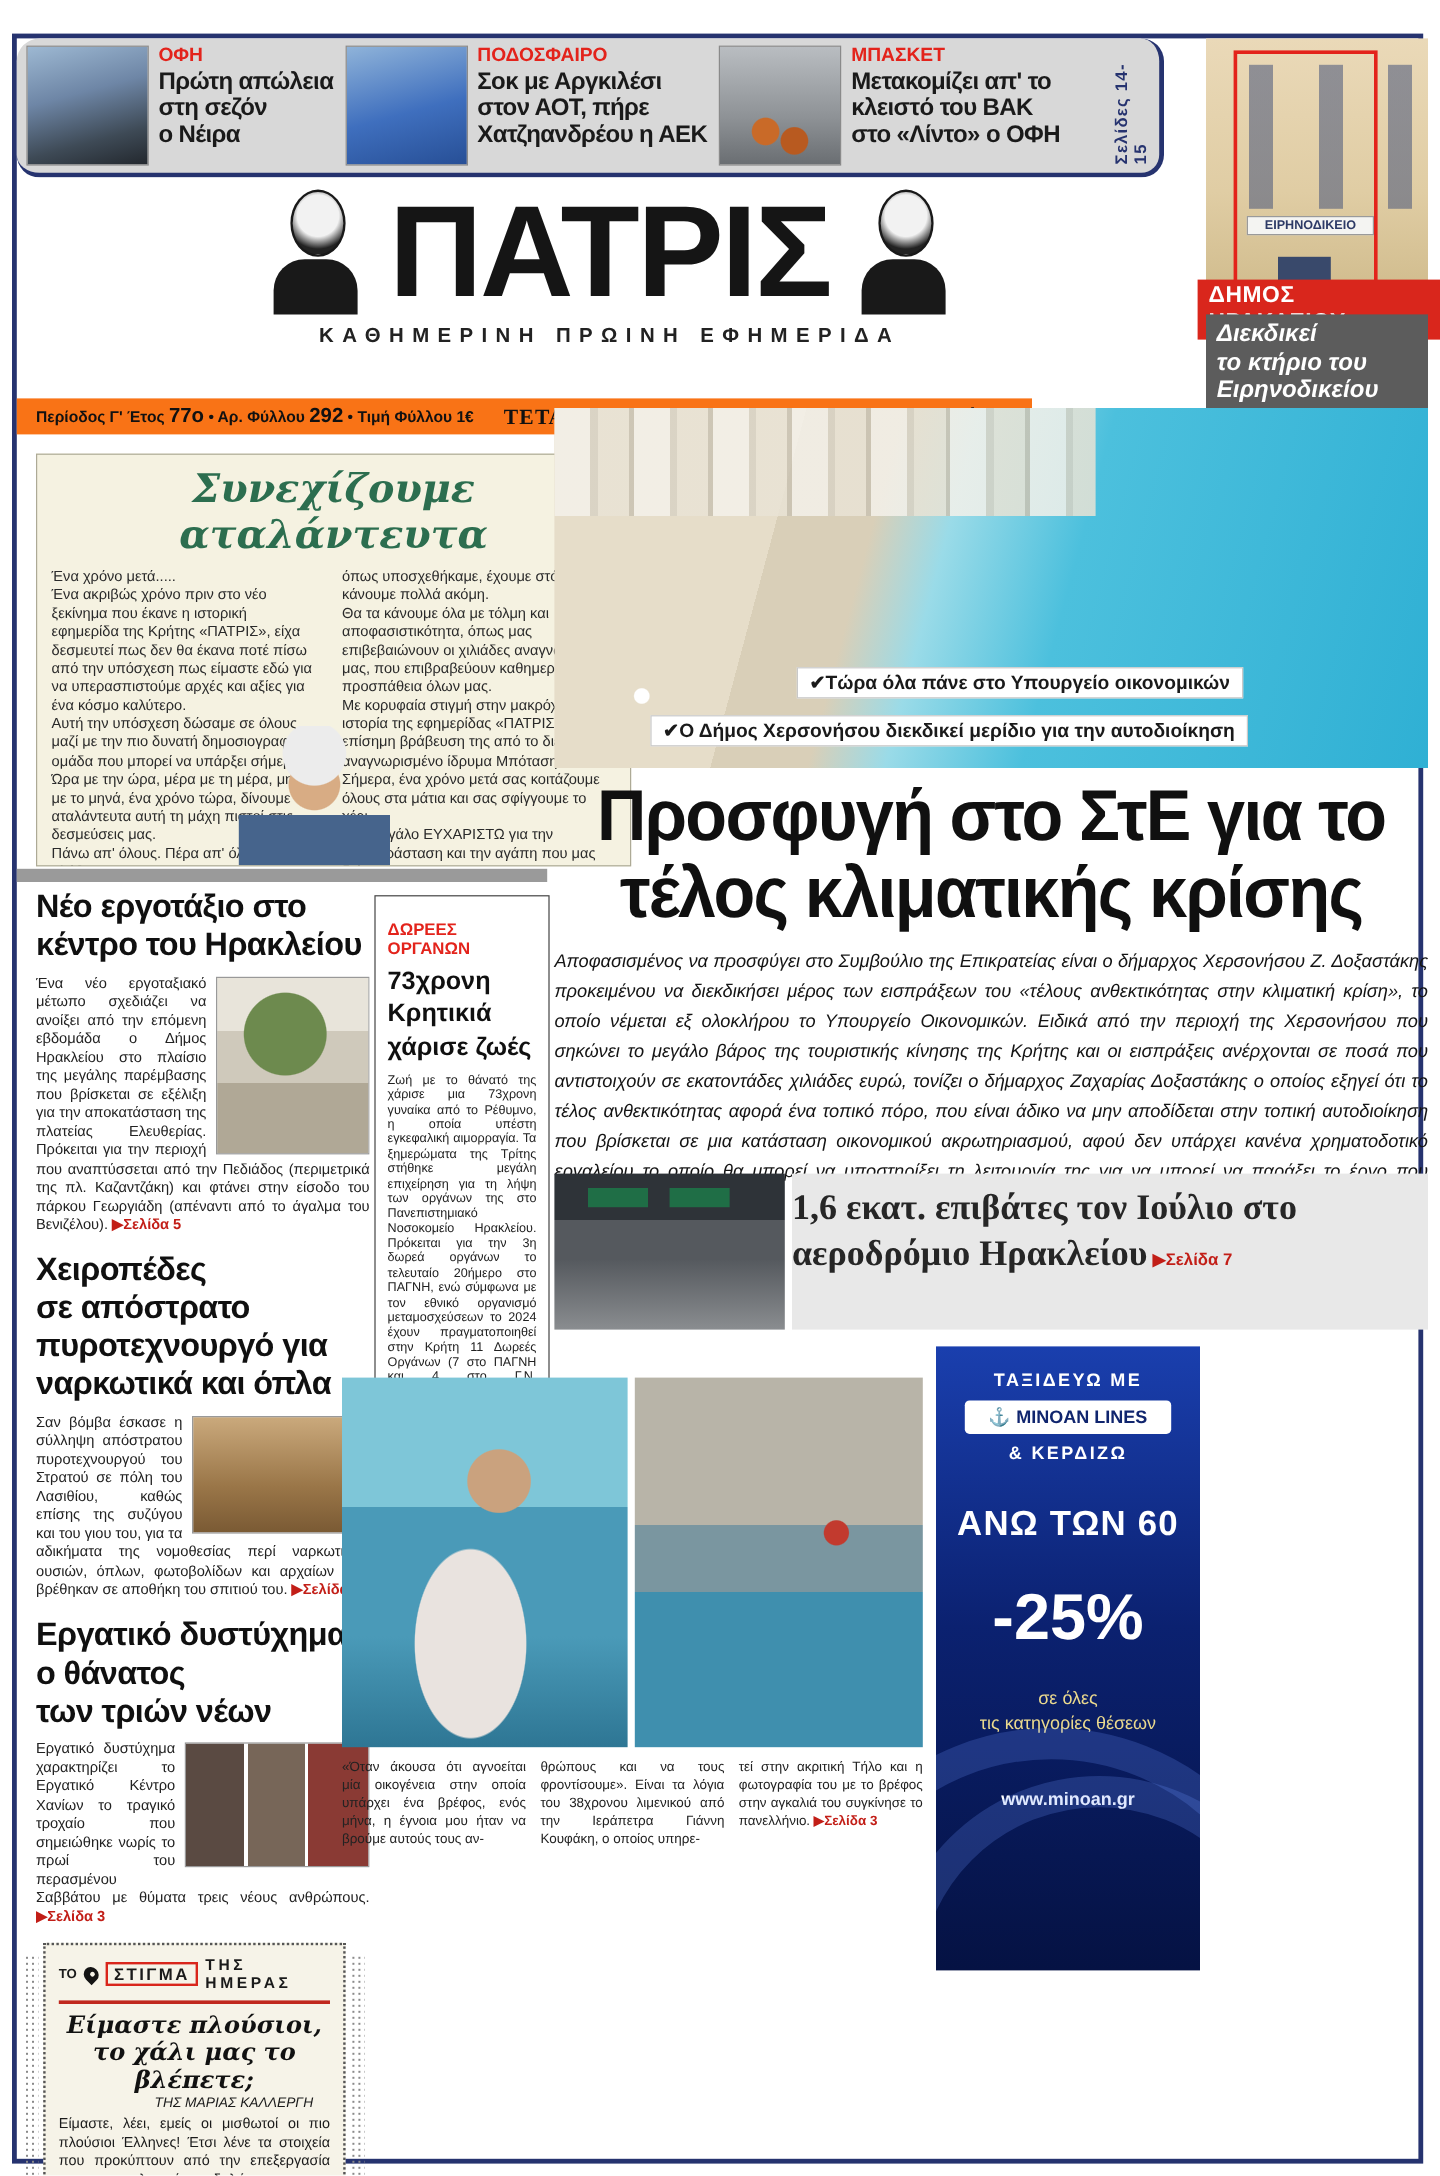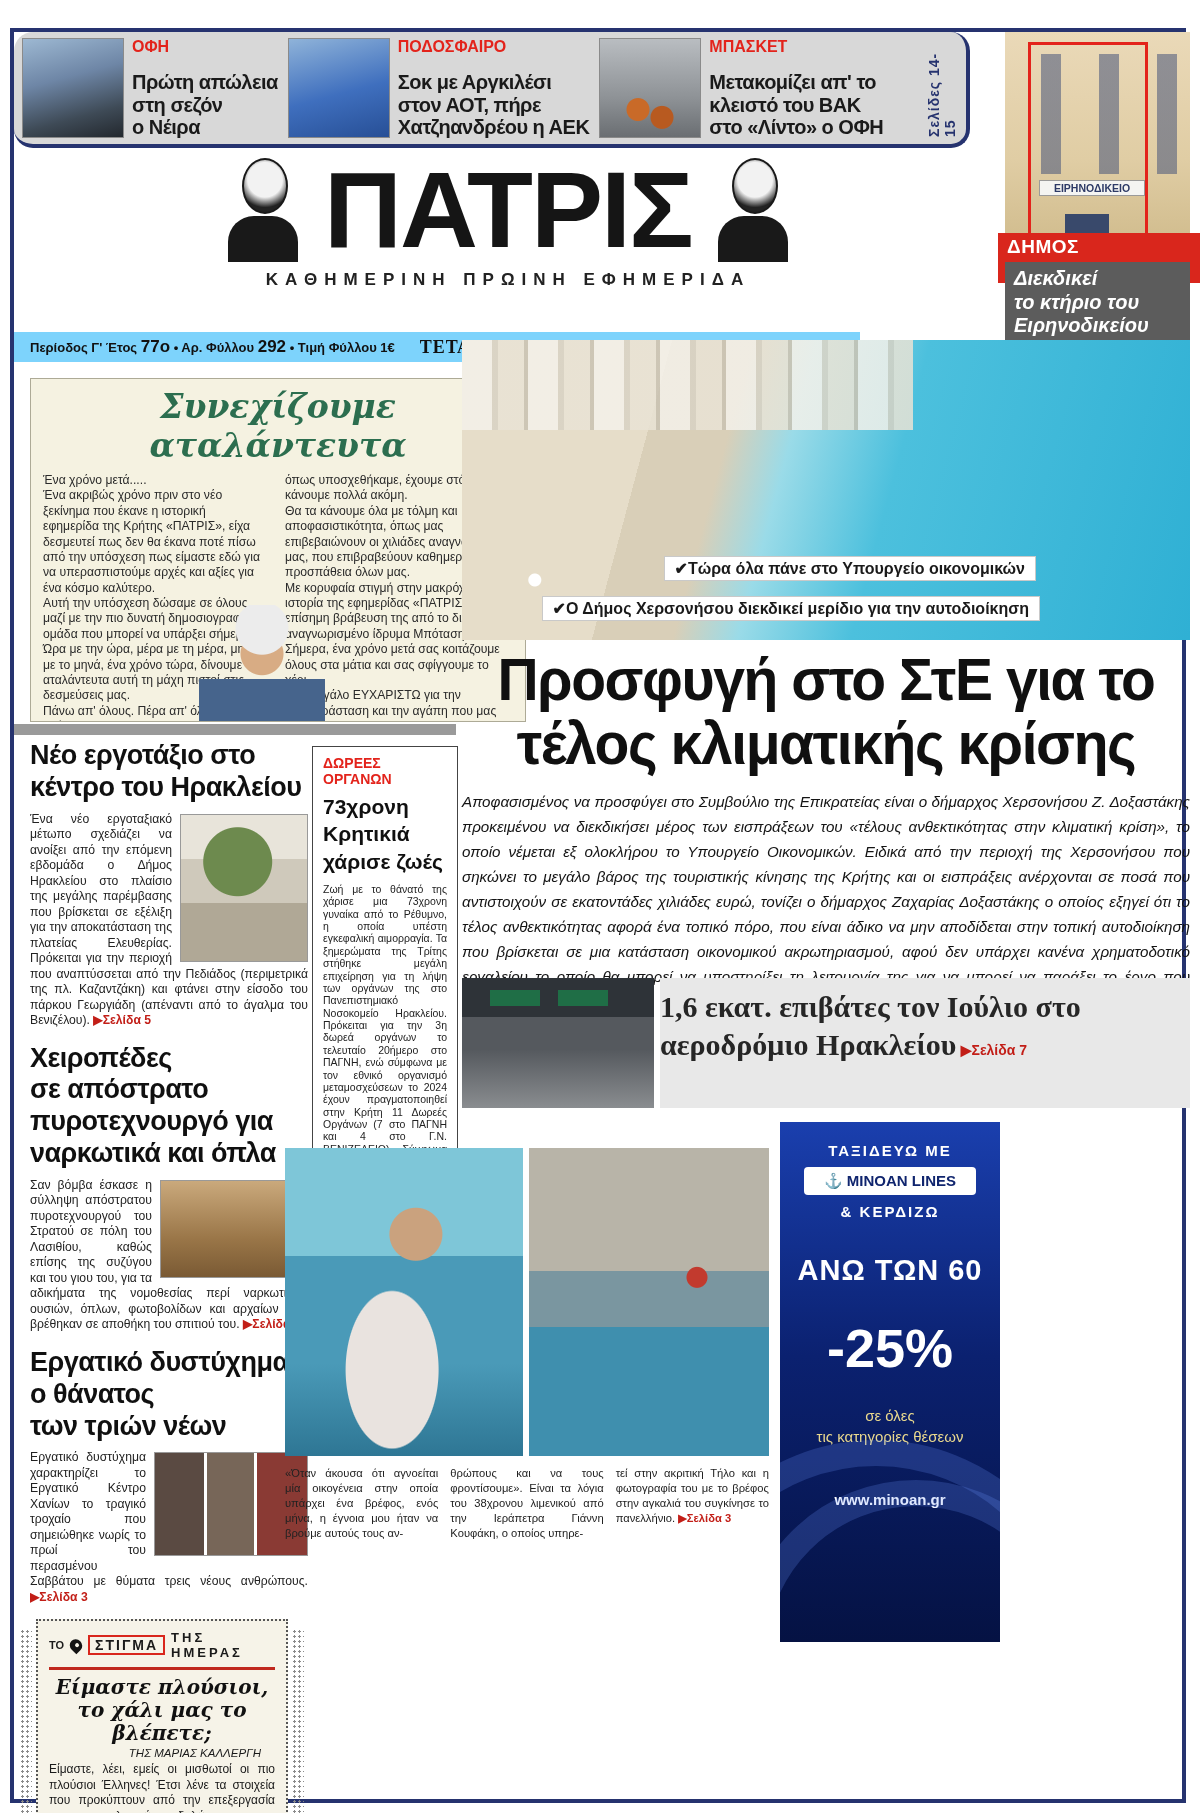--- a/index.html
+++ b/index.html
@@ -10,21 +10,21 @@
   .pref{color:#c21e17;font-weight:bold;font-style:normal;}
   
   .page-frame{left:10px;top:28px;width:1176px;height:1775px;border:4px solid #26336f;box-sizing:border-box;}
   
   .top-strip{left:14px;top:32px;width:956px;height:116px;background:#d8d8d8;
     border-right:4px solid #26336f;border-bottom:4px solid #26336f;box-sizing:border-box;
     display:flex;align-items:center;gap:10px;padding:7px 8px;border-radius:19px;}
   .teaser{display:flex;gap:8px;align-items:flex-start;}
   .tz-photo{width:100px;height:98px;border:1px solid #8a8a8a;flex:0 0 auto;}
   .tz-kicker{color:#e3231b;font-weight:bold;font-size:16px;line-height:1.1;}
-  .tz-title{font-weight:bold;font-size:20px;line-height:1.12;letter-spacing:-0.5px;margin-top:16px;}
+  .tz-title{font-weight:bold;font-size:20px;line-height:1.12;letter-spacing:-0.5px;margin-top:1px;}
   .ph-football{background:linear-gradient(165deg,#9db8d2 0%,#6e86a6 40%,#3e4a56 75%,#23282e 100%);}
   .ph-soccer2{background:linear-gradient(165deg,#8fb3d9 0%,#3f6fbe 55%,#274f96 100%);}
   .ph-basket{background:radial-gradient(circle at 38% 72%,#c96a28 0 11px,transparent 12px),
              radial-gradient(circle at 62% 80%,#b85a20 0 11px,transparent 12px),
              linear-gradient(180deg,#b9bdc1 0%,#8e9296 60%,#6a6e72 100%);}
   .pages-vert{margin-left:auto;writing-mode:vertical-rl;transform:rotate(180deg);
     color:#26336f;font-weight:bold;font-size:14px;letter-spacing:1px;}
   
   .bld-photo{left:1005px;top:32px;width:185px;height:232px;
     background:linear-gradient(180deg,#ead9b8 0%,#e0cda4 55%,#cdb888 100%);overflow:hidden;}
@@ -42,21 +42,21 @@
   
   .masthead{left:14px;top:156px;width:988px;display:flex;flex-direction:column;align-items:center;}
   .mast-row{display:flex;align-items:center;gap:26px;}
   .portrait{width:70px;height:104px;position:relative;}
   .portrait .head{position:absolute;left:14px;top:0;width:42px;height:52px;border-radius:50%;
     background:radial-gradient(circle at 50% 38%,#f2f2f2 0 45%,#222 72%);border:2px solid #191919;}
   .portrait .bust{position:absolute;left:0;bottom:0;width:70px;height:46px;border-radius:26px 26px 0 0;background:#191919;}
   .mast-title{font-size:108px;font-weight:900;letter-spacing:-2px;line-height:1;color:#151515;}
   .mast-sub{margin-top:6px;font-weight:bold;font-size:17px;letter-spacing:7px;color:#222;}
   
-  .date-bar{left:14px;top:332px;width:846px;height:30px;background:#7dd3fc;display:flex;align-items:center;
+  .date-bar{left:14px;top:332px;width:846px;height:30px;background:#f97316;display:flex;align-items:center;
     justify-content:space-between;padding:0 16px;box-sizing:border-box;font-size:13px;font-weight:bold;color:#111;gap:16px;}
   .db-left b{font-size:17px;}
   .db-center{font-family:"Liberation Serif",serif;font-size:18px;letter-spacing:1px;}
   .db-right{font-size:17px;}
   
   .editorial{left:30px;top:378px;width:496px;height:344px;background:#f5f2e1;border:1px solid #adaa96;
     box-sizing:border-box;padding:6px 12px;overflow:hidden;}
   .ed-title{text-align:center;font-family:"DejaVu Serif","Liberation Serif",serif;font-style:italic;
     color:#2c6e4f;font-size:33px;margin:2px 0 8px;font-weight:600;}
   .ed-cols{display:flex;gap:14px;font-size:12.2px;line-height:1.26;color:#2a2a2a;}
@@ -116,21 +116,21 @@
   .pin::after{content:"";position:absolute;left:4.5px;top:4.5px;width:4px;height:4px;border-radius:50%;background:#f6f3e8;}
   .stig-label{border:2px solid #d9261c;padding:0 5px;font-weight:bold;font-size:14px;letter-spacing:2px;}
   .stig-rest{font-weight:bold;font-size:13px;letter-spacing:3px;}
   .stig-rule{height:3px;background:#c0281e;margin:7px 0 6px;}
   .stig-title{text-align:center;font-family:"DejaVu Serif","Liberation Serif",serif;font-style:italic;
     font-weight:bold;font-size:20px;line-height:1.15;color:#111;}
   .stig-byline{text-align:right;padding-right:14px;font-weight:normal;font-style:italic;font-size:11.5px;margin-top:2px;}
   .stig-body{font-size:12px;line-height:1.3;text-align:justify;margin-top:3px;}
   
   .dorees{left:312px;top:746px;width:146px;box-sizing:border-box;border:1px solid #444;background:#fff;
-    padding:8px 10px;}
+    padding:19px 10px;}
   .dor-kicker{color:#e3231b;font-weight:bold;font-size:14px;}
   .dor-title{font-size:21px;font-weight:900;line-height:1.3;margin:6px 0 8px;color:#101010;}
   .dor-body{font-size:10.5px;line-height:1.18;text-align:justify;color:#222;}
   .dor-body .pref{font-size:10.5px;}
   
   .koufakis{left:285px;top:1136px;width:484px;}
   .kf-title{font-size:26px;font-weight:900;line-height:1.2;letter-spacing:-0.5px;color:#101010;}
   .kf-photos{margin-top:12px;display:flex;gap:6px;}
   .ph-baby{width:238px;height:308px;
     background:radial-gradient(circle at 55% 28%,#caa27e 0 26px,transparent 27px),

